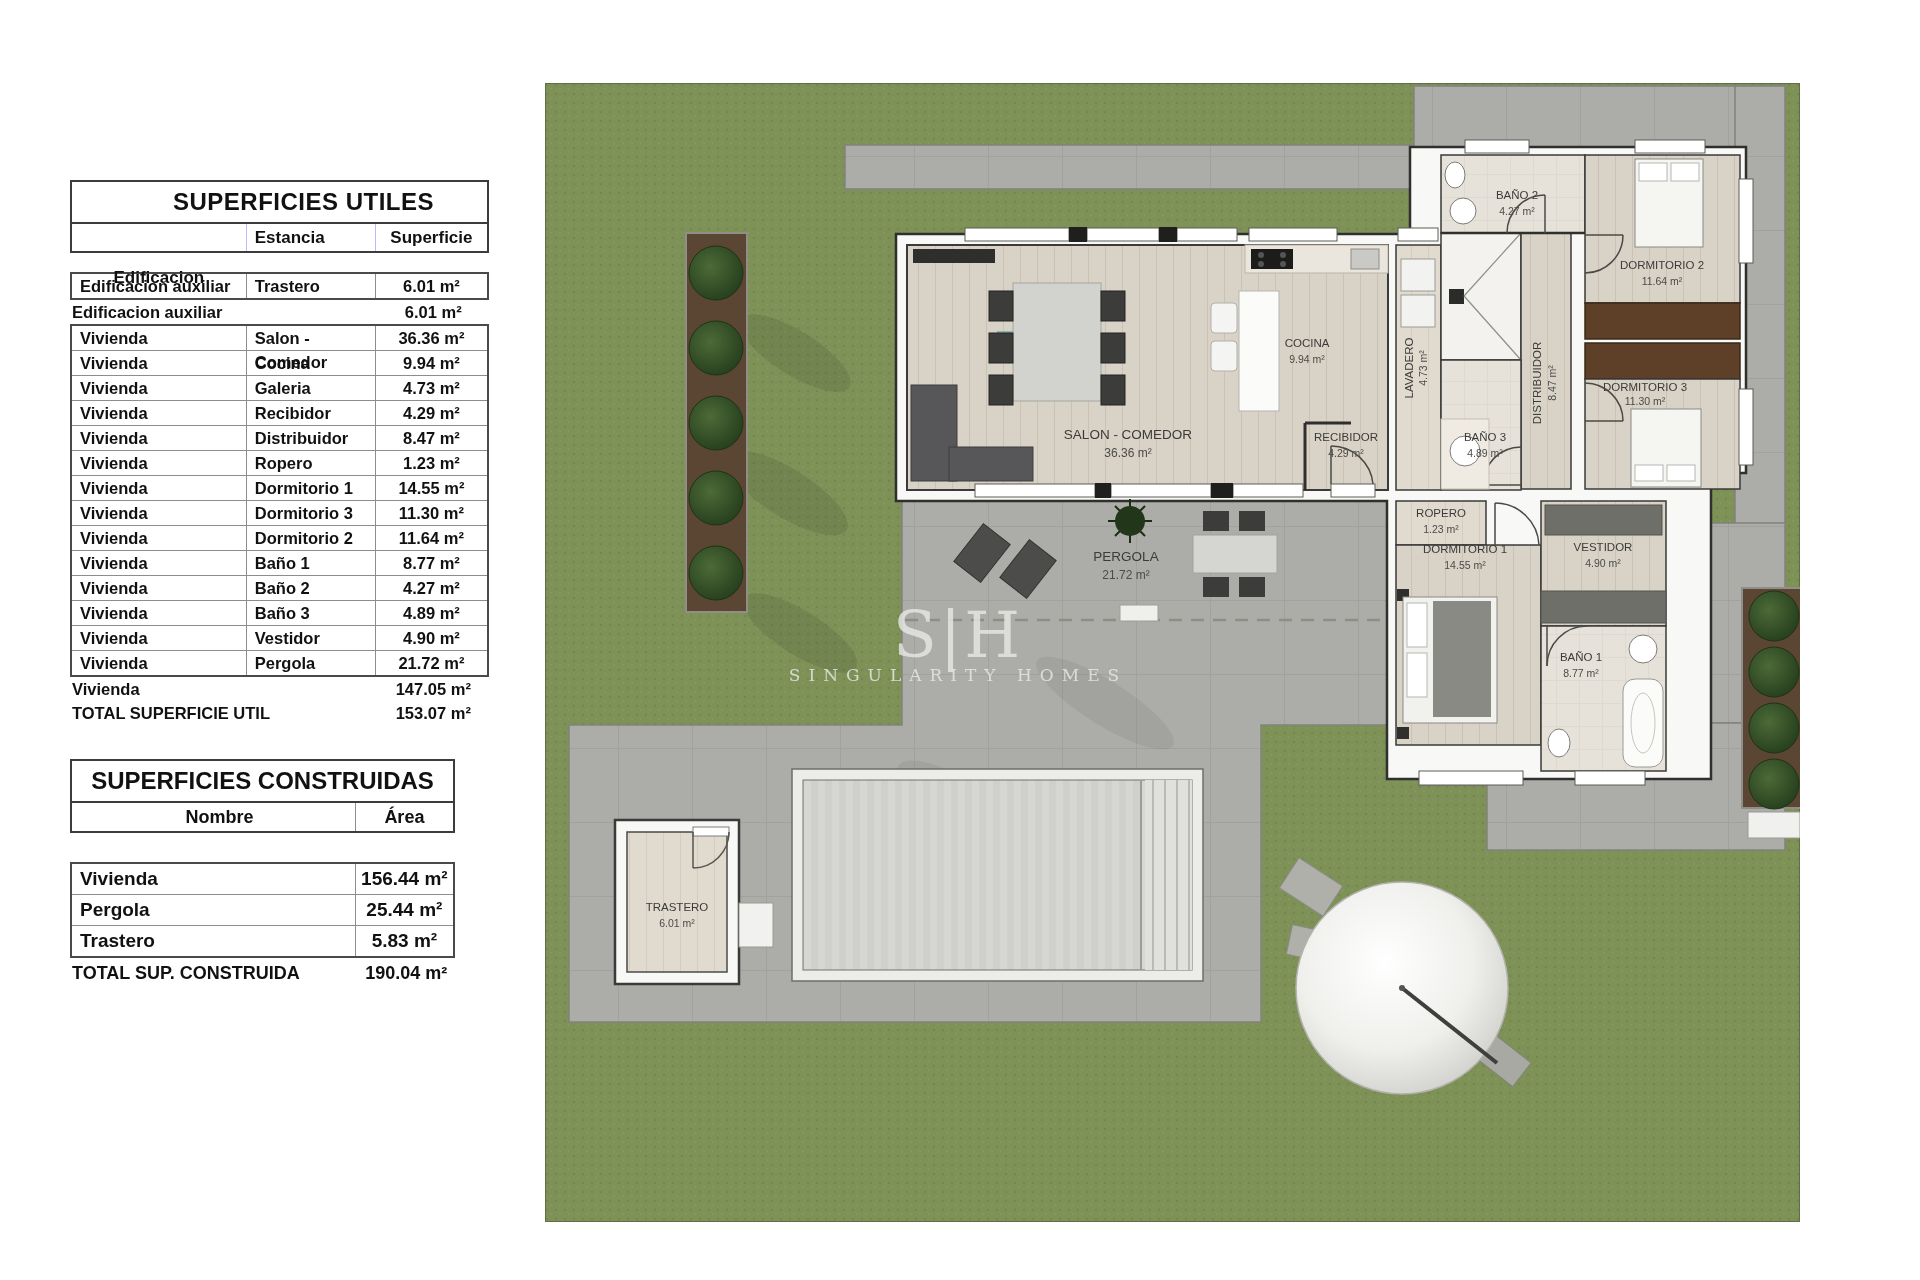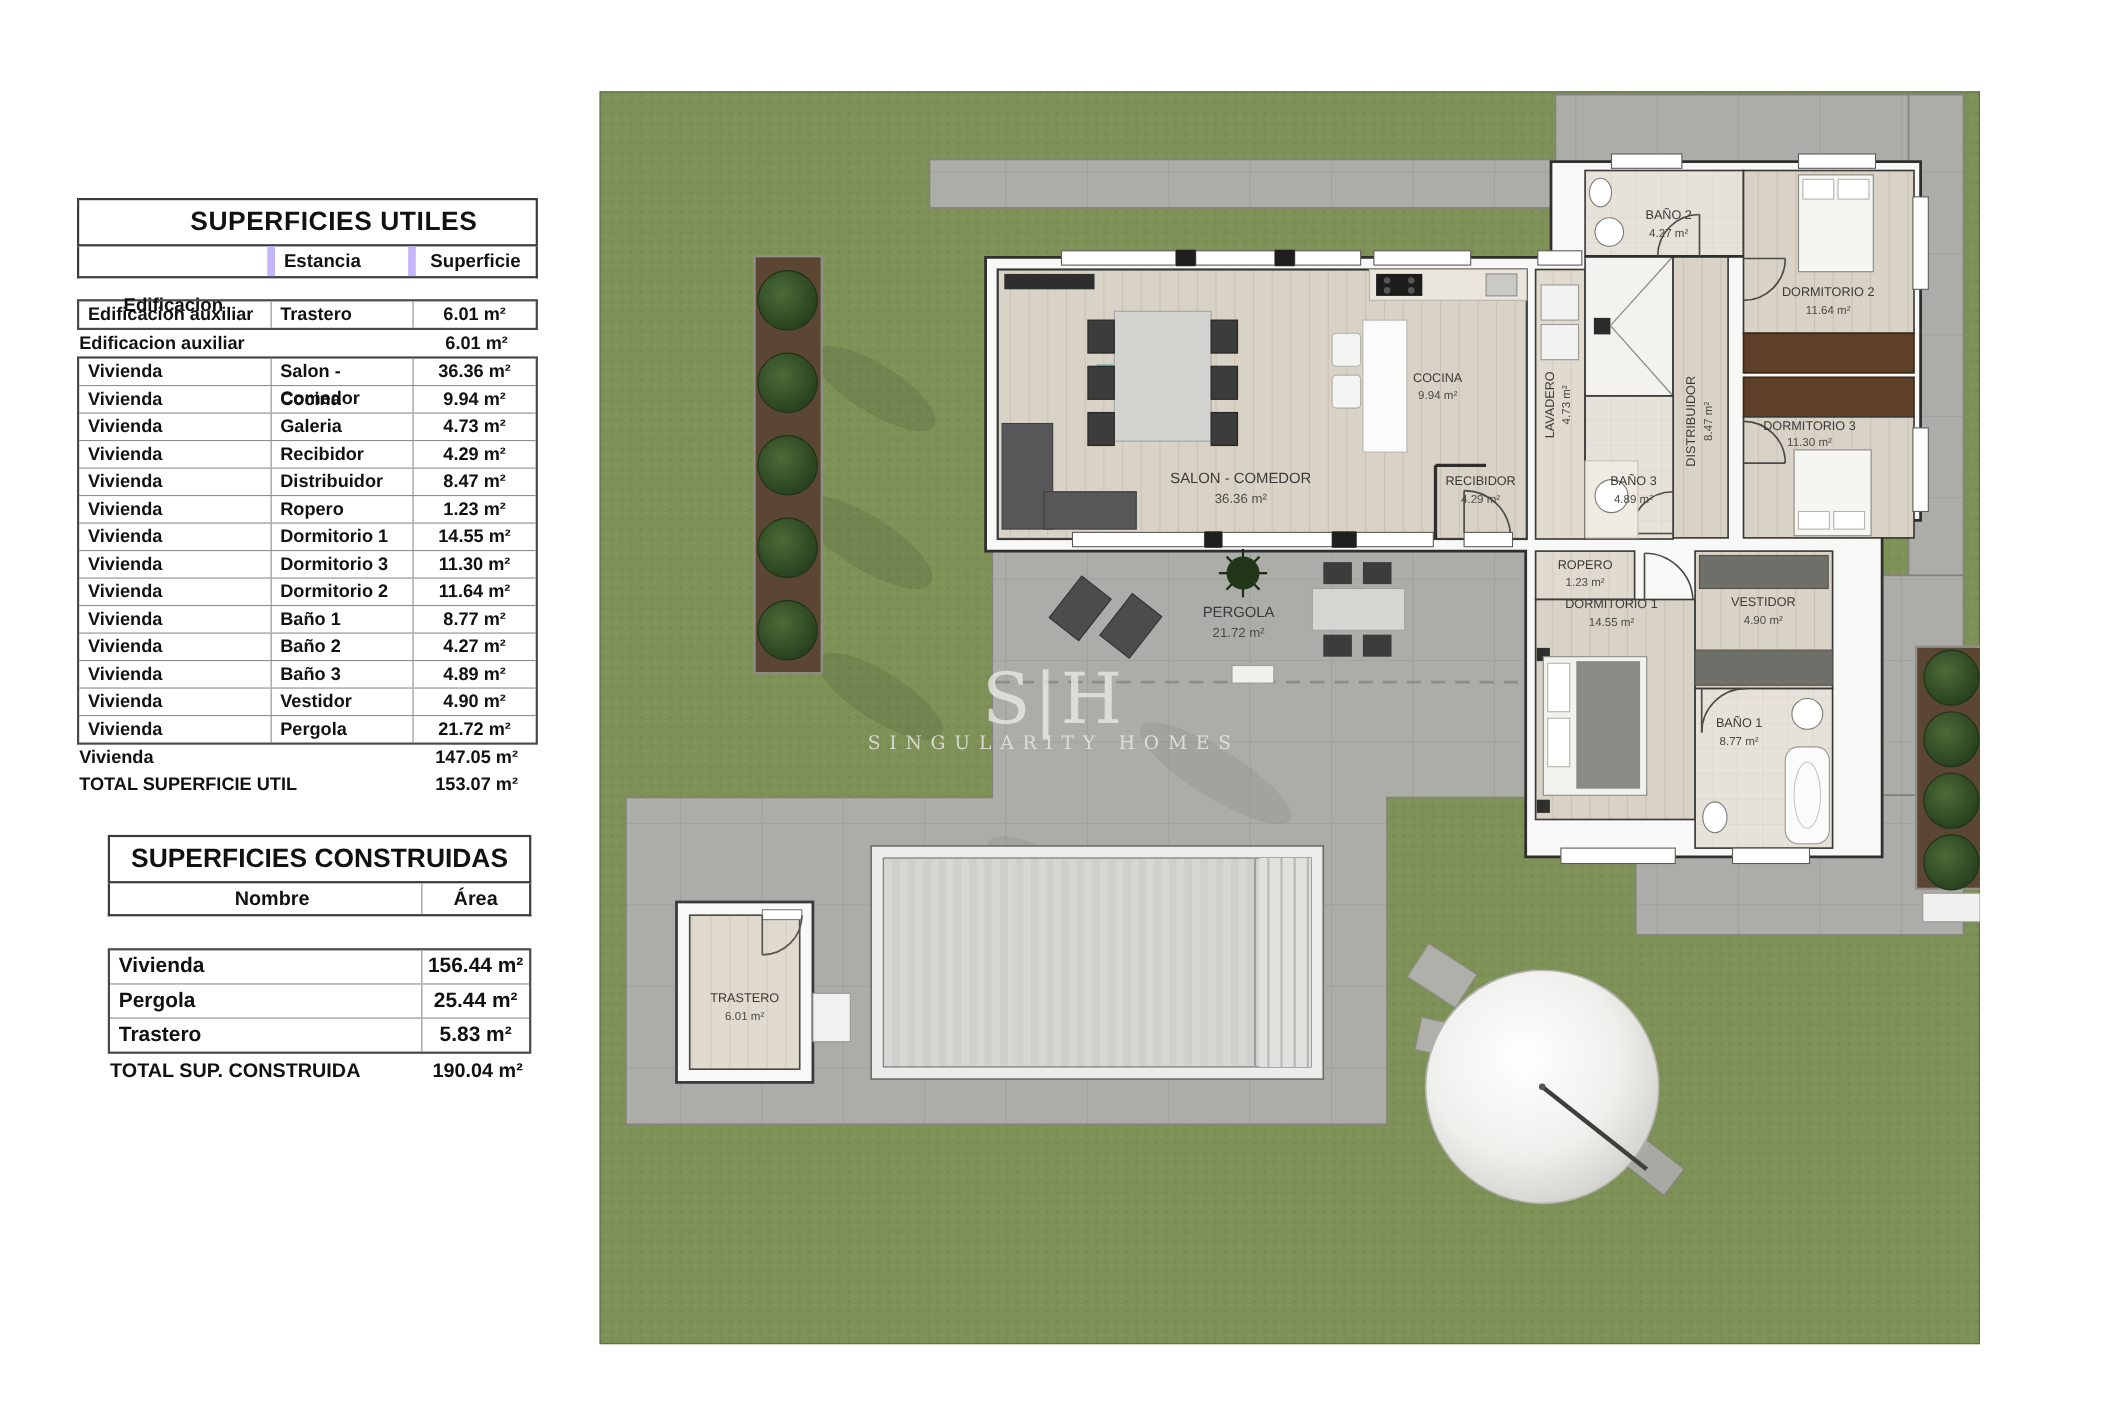--- a/index.html
+++ b/index.html
@@ -7,21 +7,21 @@
        font-family:"Liberation Sans",sans-serif;color:#111;}
   
   .tbl{position:absolute;}
   .t-title{border:2px solid #3c3c3c;text-align:center;font-weight:700;}
   .t1 .t-title{height:40px;line-height:40px;font-size:24px;letter-spacing:.5px;padding-left:48px;}
   .t2 .t-title{height:40px;line-height:40px;font-size:24px;}
   .t-head{border:2px solid #3c3c3c;border-top:none;display:flex;font-weight:700;}
   .t1 .t-head{height:27px;line-height:27px;font-size:17px;}
   .t2 .t-head{height:28px;line-height:28px;font-size:18px;}
   .t-head>div{text-align:center;}
-  .hc2{border-left:7px solid #c4b5fd;}
+  .hc2{border-left:1px solid #c4b5fd;}
   .blk{border:2px solid #4a4a4a;}
   .r{display:flex;font-weight:700;}
   .t1 .r{height:24px;line-height:24px;font-size:16.5px;}
   .t2 .r{height:30px;line-height:30px;font-size:19px;}
   .blk .r + .r{border-top:1px solid #8d8d8d;}
   .c1{width:175px;padding-left:8px;box-sizing:border-box;}
   .c2{width:130px;padding-left:8px;box-sizing:border-box;border-left:1px solid #8d8d8d;}
   .c3{width:112px;text-align:center;border-left:1px solid #8d8d8d;}
   .plain{display:flex;font-weight:700;}
   .t1 .plain{height:24px;line-height:24px;font-size:16.5px;}
@@ -141,21 +141,21 @@
   <div class="plain">
     <div class="p-l">Vivienda</div>
     <div class="p-v">147.05 m²</div>
   </div>
   <div class="plain">
     <div class="p-l">TOTAL SUPERFICIE UTIL</div>
     <div class="p-v">153.07 m²</div>
   </div>
 </div>
 
-<div class="tbl t2" style="left:70px;top:759px;width:385px;margin-left:28px;">
+<div class="tbl t2" style="left:70px;top:759px;width:385px;">
   <div class="t-title">SUPERFICIES CONSTRUIDAS</div>
   <div class="t-head">
     <div class="n1">Nombre</div>
     <div class="n2">Área</div>
   </div>
   <div class="gap29"></div>
   <div class="blk">
     <div class="r">
         <div class="n1">Vivienda</div>
         <div class="n2">156.44 m²</div>

